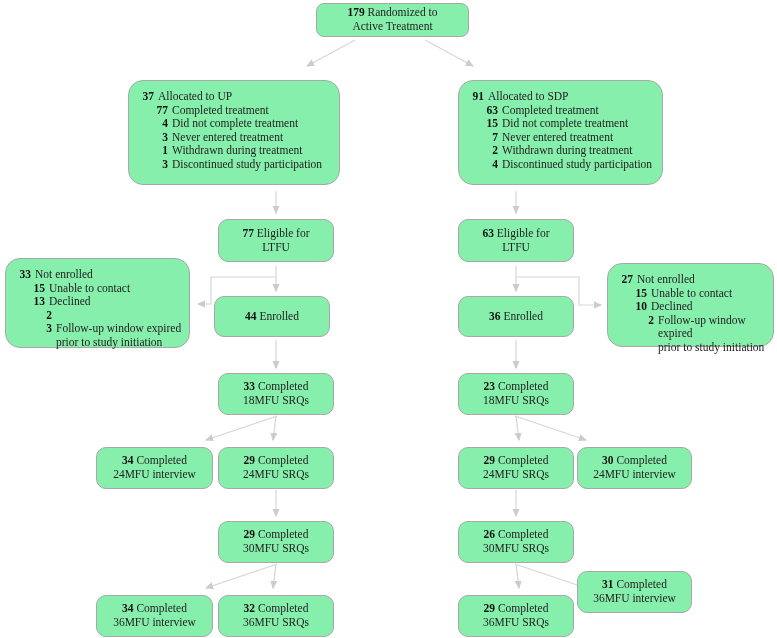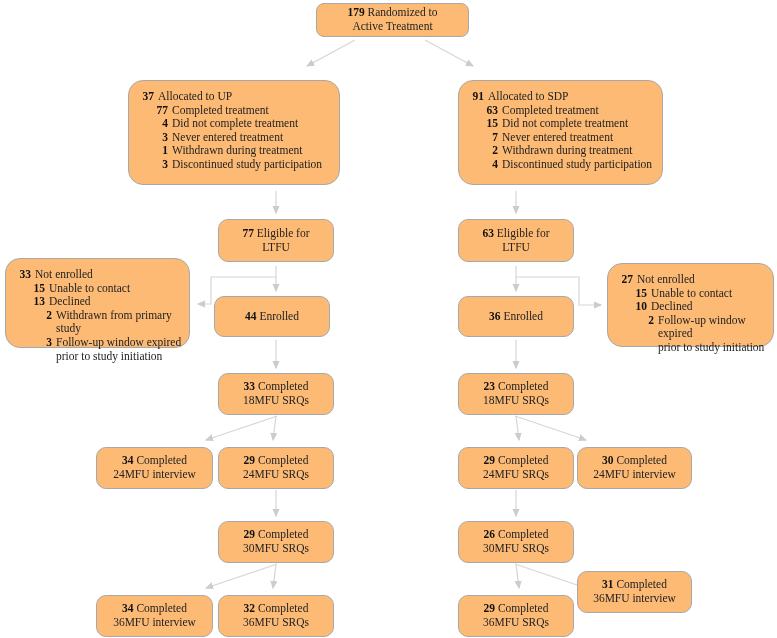--- a/index.html
+++ b/index.html
@@ -3,21 +3,21 @@
 <meta charset="utf-8">
 <style>
   html,body{margin:0;padding:0;background:#ffffff;}
   .canvas{
     position:relative;width:777px;height:638px;background:#ffffff;overflow:hidden;
     font-family:"Liberation Serif","DejaVu Serif",serif;color:#222222;
   }
   .arrows{position:absolute;left:0;top:0;pointer-events:none;}
   .box{
     position:absolute;box-sizing:border-box;
-    background:#fdba74;border:1px solid #a8a8a8;border-radius:10px;
+    background:#86efac;border:1px solid #a8a8a8;border-radius:10px;
     font-size:11.5px;line-height:13.6px;
   }
   .r8{border-radius:8px;}
   .r14{border-radius:15px;}
   .center{display:flex;align-items:center;justify-content:center;text-align:center;padding:2px 4px;}
   .center .wrap{white-space:pre-line;}
   .center b{font-weight:700;color:#111;}
   .list{padding:9px 6px 2px 12px;}
   .bline{display:flex;align-items:flex-start;}
   .bline .num{font-weight:700;color:#111;text-align:right;flex:0 0 auto;}
@@ -144,21 +144,20 @@
       <div class="bline ind1">
         <b class="num">15</b>
         <span class="txt">Unable to contact</span>
       </div>
       <div class="bline ind1">
         <b class="num">13</b>
         <span class="txt">Declined</span>
       </div>
       <div class="bline ind2">
         <b class="num">2</b>
-        <span class="txt">Withdrawn from primary study</span>
       </div>
       <div class="bline ind2">
         <b class="num">3</b>
         <span class="txt">Follow-up window expired
 prior to study initiation</span>
       </div>
     </div>
   <div class="box list r14" style="left:607px;top:263px;width:167px;height:84px">
       <div class="bline ind0">
         <b class="num">27</b>

